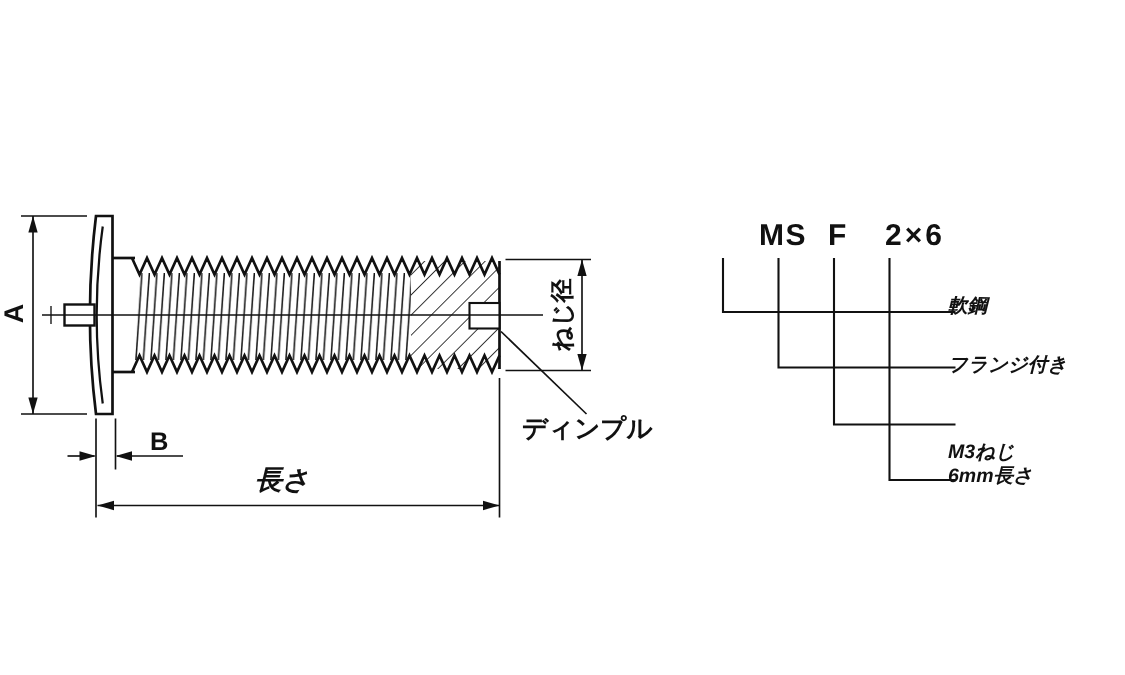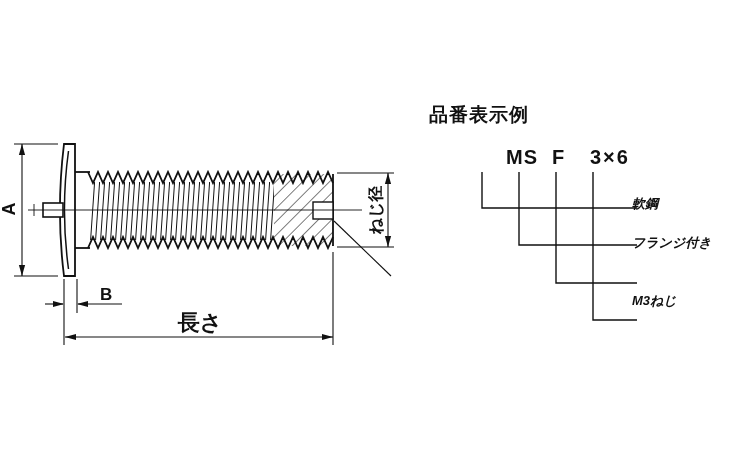--- a/index.html
+++ b/index.html
@@ -18,21 +18,21 @@
     white-space:nowrap;
     line-height:1.1;
   }
   .lbl-a{
     left:-2px;top:198px;width:22px;height:22px;
     line-height:22px;text-align:center;
     transform:rotate(-90deg);
     font-size:18px;
   }
   .lbl-b{left:100px;top:286px;font-size:17px;}
-  .lbl-length{left:170px;top:311px;width:60px;text-align:center;font-size:22px;}
+  .lbl-length{left:170px;top:311px;width:60px;font-size:18px;font-style:italic;}
   .lbl-nejikei{
     left:346px;top:200px;width:60px;height:20px;
     line-height:20px;text-align:center;
     transform:rotate(-90deg);
     font-size:16px;
   }
   .lbl-dimple{left:348px;top:277px;font-size:17px;}
   .pn-title{left:429px;top:105px;font-size:19px;letter-spacing:1px;}
   .code{font-size:20px;letter-spacing:1px;margin-left:40px;}
   .code-ms{left:466px;top:146px;}
@@ -148,22 +148,23 @@
       <path d="M519 172 V245 H637"></path>
       <path d="M556 172 V283 H637"></path>
       <path d="M593 172 V320 H637"></path>
     </g>
   </svg>
 
   <div class="lbl lbl-a">A</div>
   <div class="lbl lbl-b">B</div>
   <div class="lbl lbl-length">長さ</div>
   <div class="lbl lbl-nejikei">ねじ径</div>
+  <div class="lbl lbl-dimple">ディンプル</div>
 
-  <div class="lbl pn-title">品番表示例</div>
   <div class="lbl code code-ms">MS</div>
   <div class="lbl code code-f">F</div>
-  <div class="lbl code code-size">3×6</div>
+  <div class="lbl code code-size">2×6</div>
 
   <div class="lbl legend legend-1">軟鋼</div>
   <div class="lbl legend legend-2">フランジ付き</div>
   <div class="lbl legend legend-3">M3ねじ</div>
+  <div class="lbl legend legend-4">6mm長さ</div>
 </div>
 
 </body></html>

